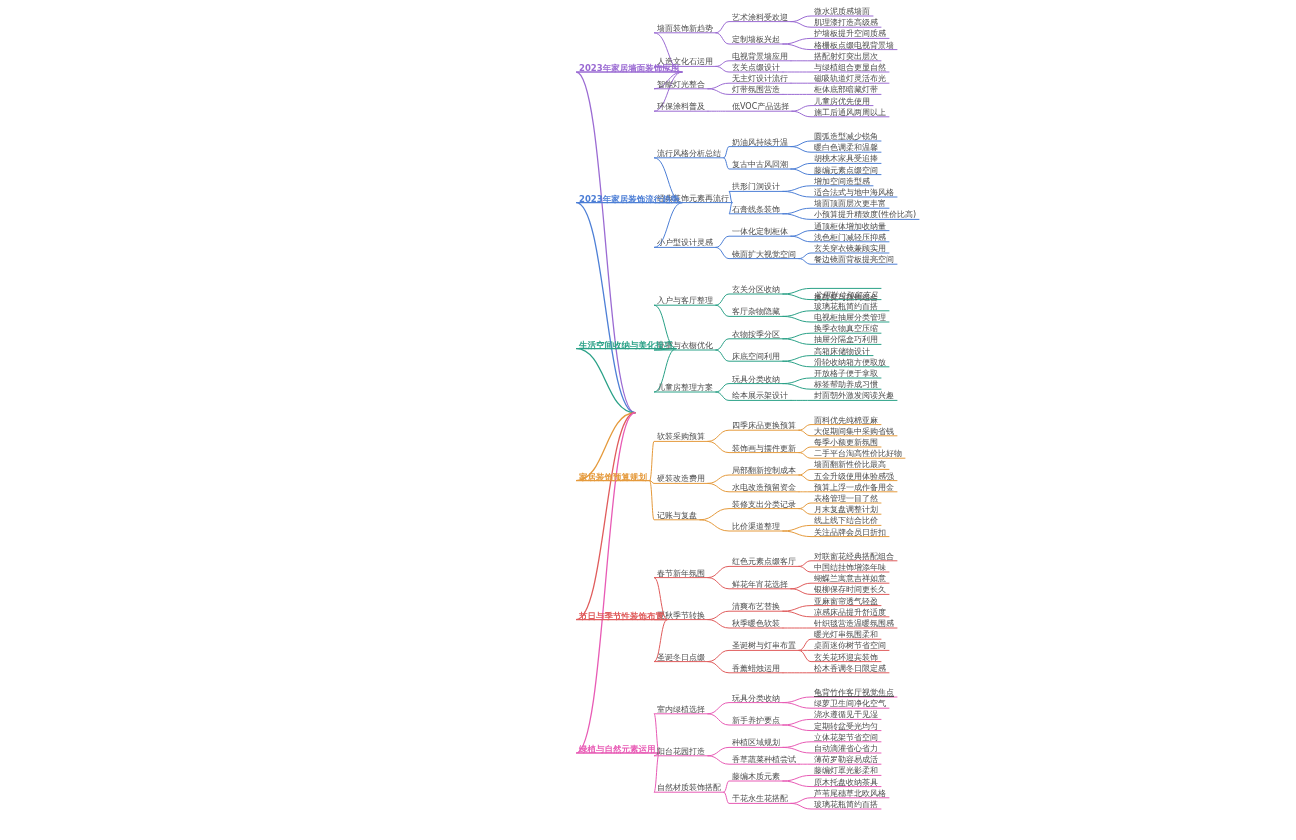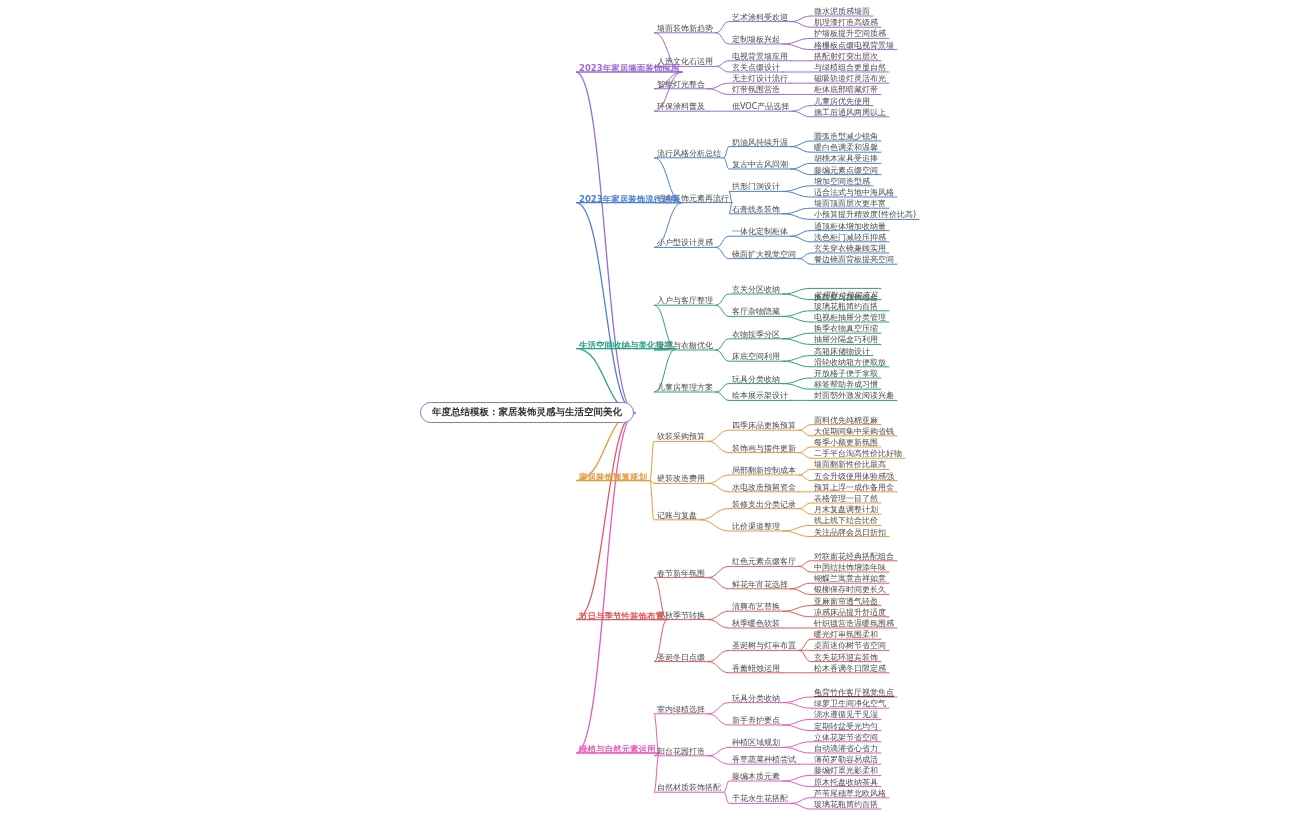--- a/index.html
+++ b/index.html
@@ -146,21 +146,20 @@
       <path d="M708,755.8000000000006 C718.5,755.8000000000006 718.5,764.2000000000006 729,764.2000000000006 L799,764.2000000000006" fill="none" stroke="#e85bb5" stroke-width="1" stroke-linecap="round"></path>
       <path d="M659,753.0000000000006 C656.5,753.0000000000006 656.5,755.8000000000006 654,755.8000000000006 L708,755.8000000000006" fill="none" stroke="#e85bb5" stroke-width="1" stroke-linecap="round"></path>
       <path d="M783,781.0000000000007 C797,781.0000000000007 797,775.4000000000007 811,775.4000000000007 L881,775.4000000000007" fill="none" stroke="#e85bb5" stroke-width="1" stroke-linecap="round"></path>
       <path d="M783,781.0000000000007 C797,781.0000000000007 797,786.6000000000007 811,786.6000000000007 L881,786.6000000000007" fill="none" stroke="#e85bb5" stroke-width="1" stroke-linecap="round"></path>
       <path d="M724,792.2000000000007 C726.5,792.2000000000007 726.5,781.0000000000007 729,781.0000000000007 L783,781.0000000000007" fill="none" stroke="#e85bb5" stroke-width="1" stroke-linecap="round"></path>
       <path d="M791,803.4000000000008 C801,803.4000000000008 801,797.8000000000008 811,797.8000000000008 L889,797.8000000000008" fill="none" stroke="#e85bb5" stroke-width="1" stroke-linecap="round"></path>
       <path d="M791,803.4000000000008 C801,803.4000000000008 801,809.0000000000008 811,809.0000000000008 L881,809.0000000000008" fill="none" stroke="#e85bb5" stroke-width="1" stroke-linecap="round"></path>
       <path d="M724,792.2000000000007 C726.5,792.2000000000007 726.5,803.4000000000008 729,803.4000000000008 L791,803.4000000000008" fill="none" stroke="#e85bb5" stroke-width="1" stroke-linecap="round"></path>
       <path d="M659,753.0000000000006 C656.5,753.0000000000006 656.5,792.2000000000007 654,792.2000000000007 L724,792.2000000000007" fill="none" stroke="#e85bb5" stroke-width="1" stroke-linecap="round"></path>
     </svg>
-  <div id="root-node" class="node root" style="left: 420px; top: 402.233px;">年度总结模板：家居装饰灵感与生活空间美化</div>
   <div id="nodes">
       <div class="node lvl4" style="left: 811px; top: 7px;">微水泥质感墙面</div>
       <div class="node lvl4" style="left: 811px; top: 18.2px;">肌理漆打造高级感</div>
       <div class="node lvl3" style="left: 729px; top: 12.6px;">艺术涂料受欢迎</div>
       <div class="node lvl4" style="left: 811px; top: 29.4px;">护墙板提升空间质感</div>
       <div class="node lvl4" style="left: 811px; top: 40.6px;">格栅板点缀电视背景墙</div>
       <div class="node lvl3" style="left: 729px; top: 35px;">定制墙板兴起</div>
       <div class="node lvl2" style="left: 654px; top: 23.8px;">墙面装饰新趋势</div>
       <div class="node lvl4" style="left: 811px; top: 51.8px;">搭配射灯突出层次</div>
       <div class="node lvl3" style="left: 729px; top: 51.8px;">电视背景墙应用</div>

